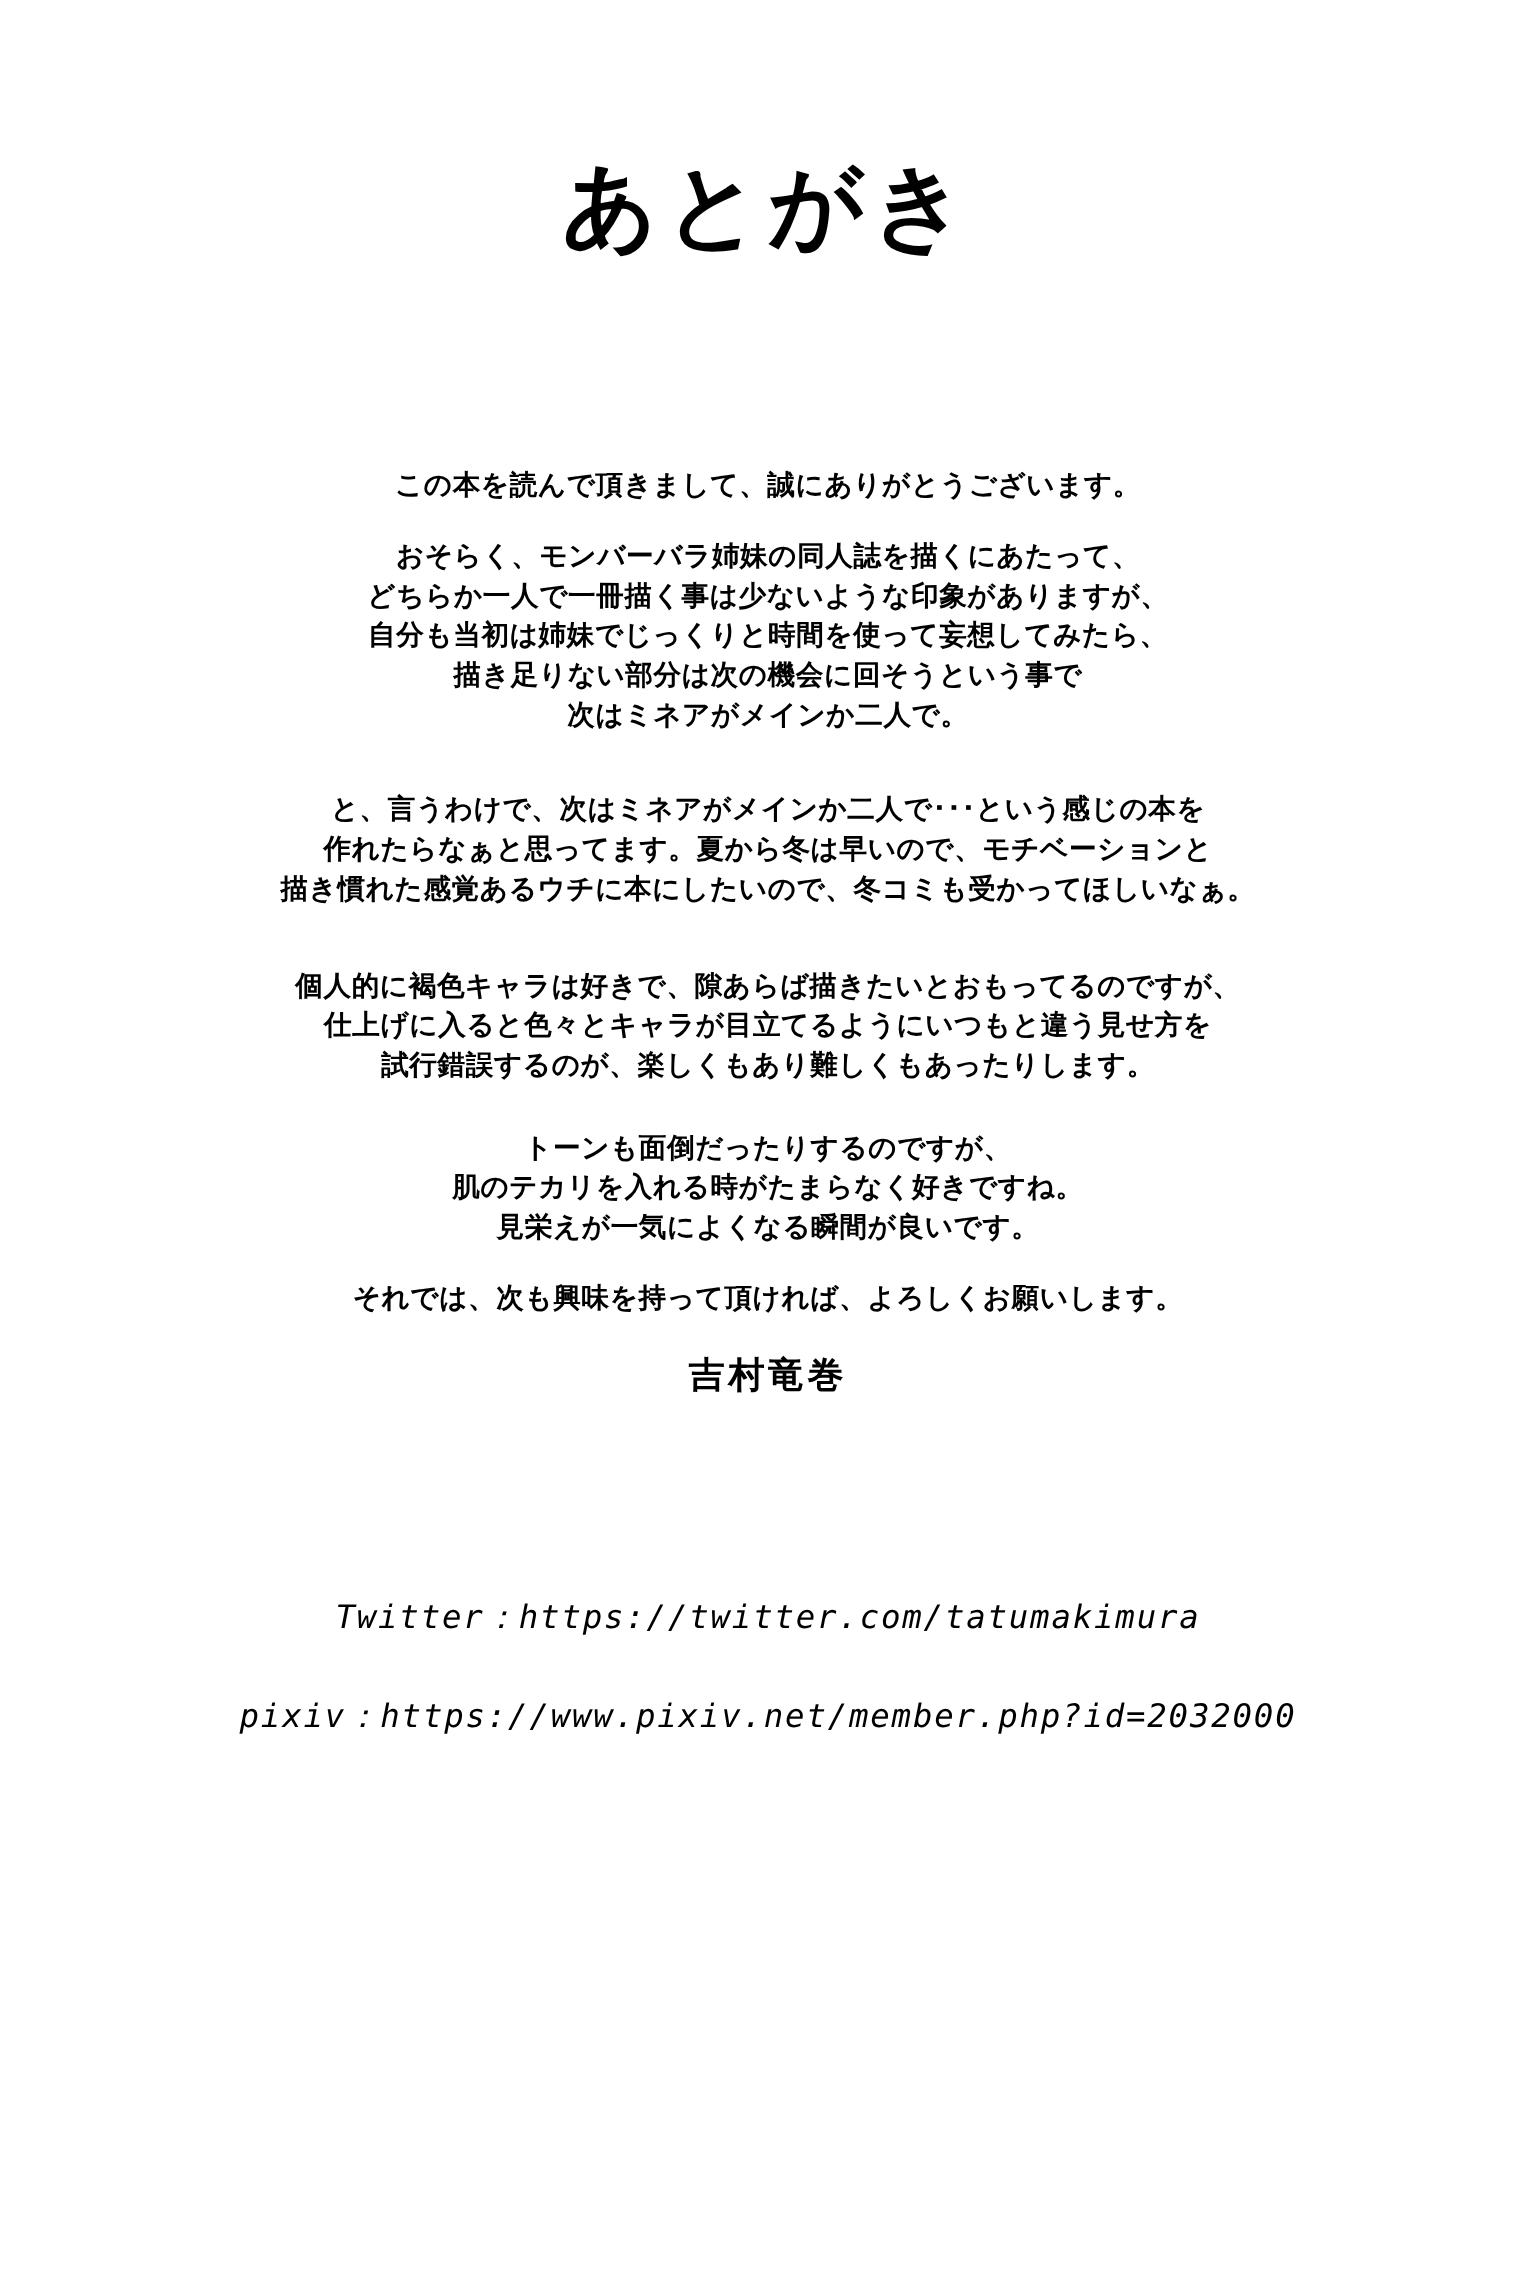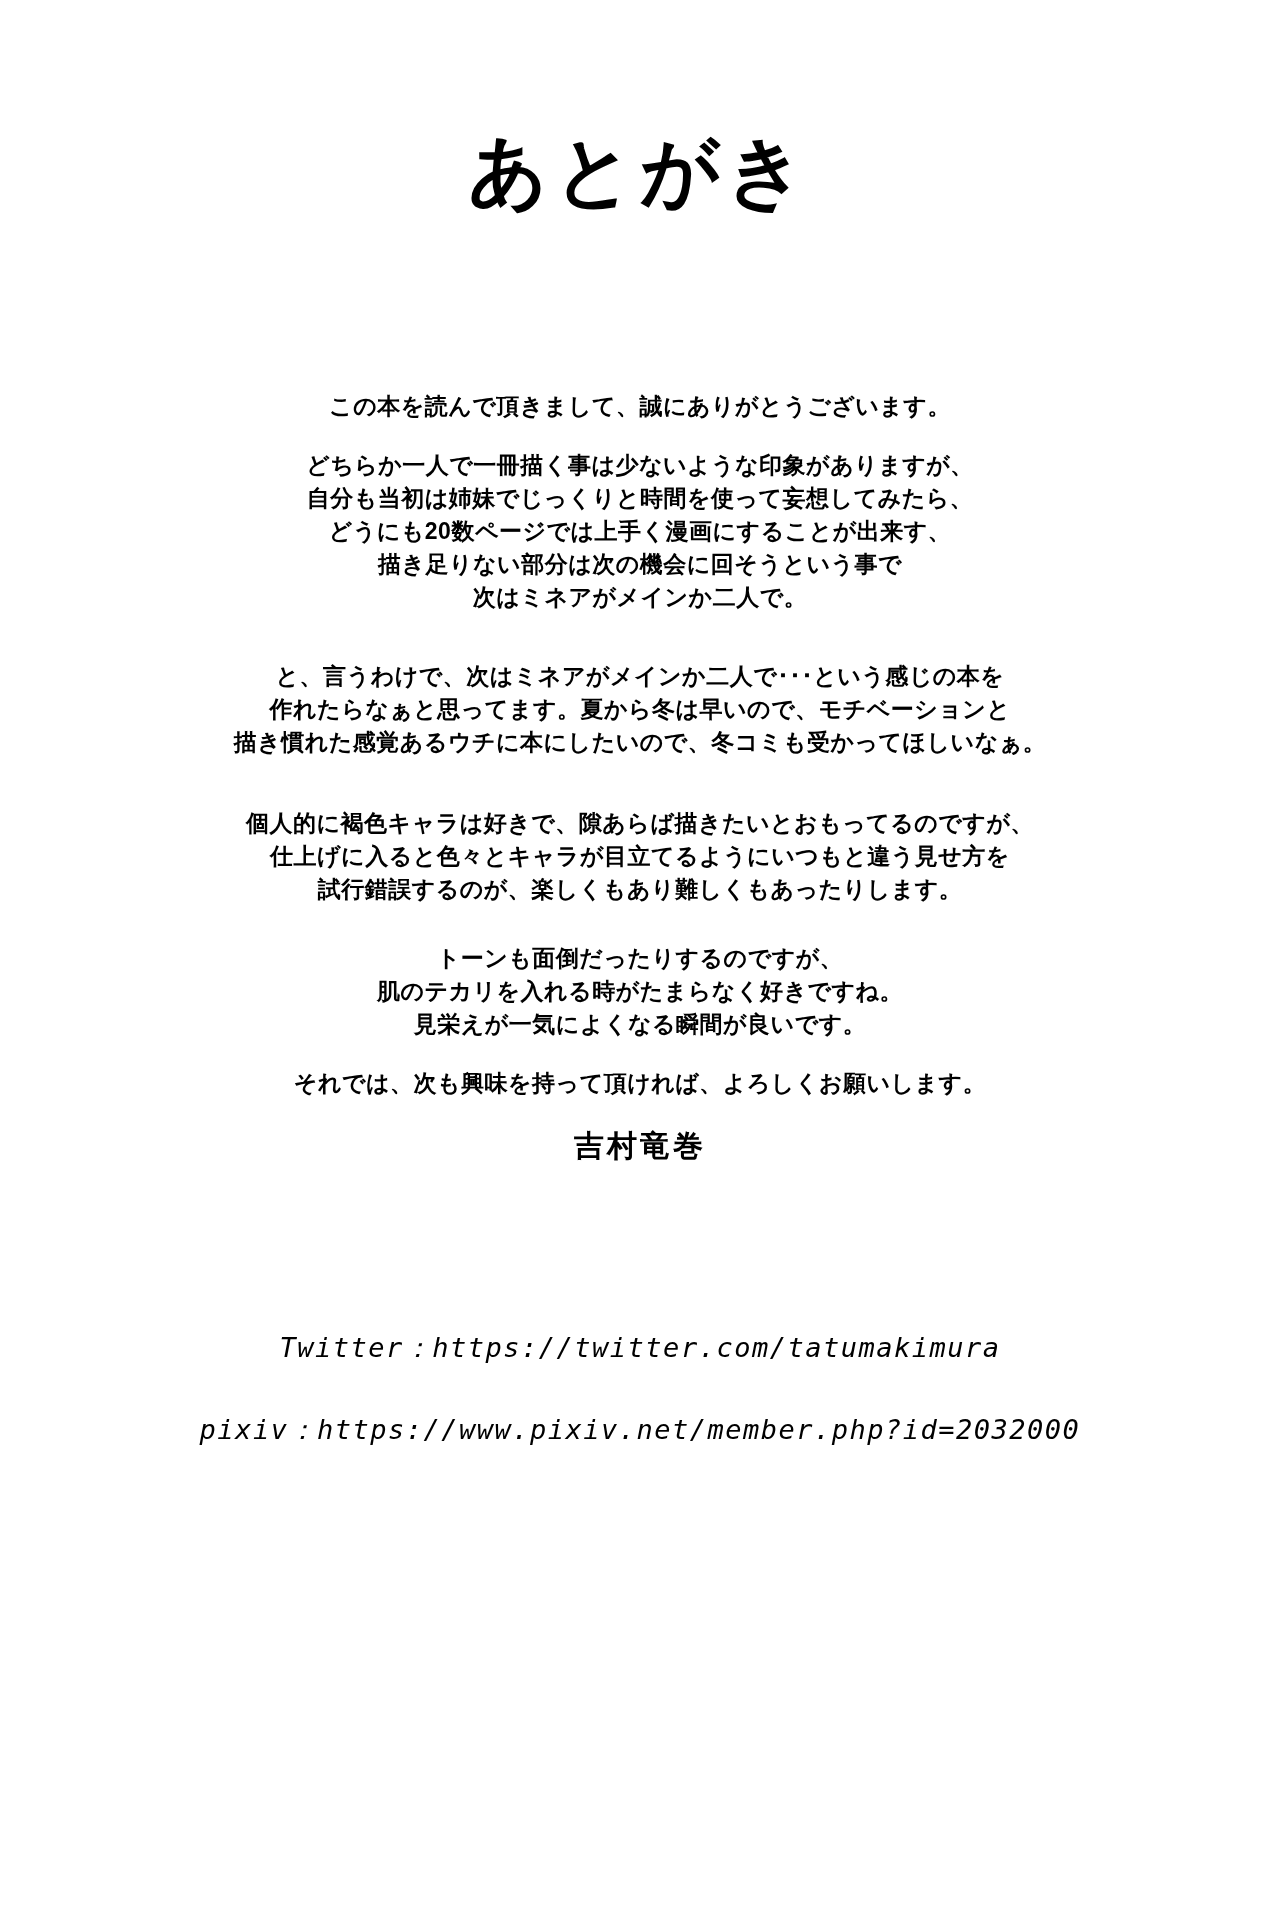--- a/index.html
+++ b/index.html
@@ -40,21 +40,21 @@
     left: 0;
     width: 1280px;
     text-align: center;
   }
   .para {
     font-size: 23px;
     font-weight: bold;
     line-height: 33px;
     letter-spacing: 0.5px;
     margin: 0 0 26px 0;
-    font-family: Liberation Sans, sans-serif;
+    font-family: Liberation Mono, monospace;
   }
   .para .ln {
     display: block;
   }
   .spacer-s { height: 10px; }
   .spacer-m { height: 22px; }
   .signature {
     font-size: 30px;
     font-weight: bold;
     letter-spacing: 3px;
@@ -85,23 +85,23 @@
 
   <div class="title">あとがき</div>
 
   <div class="body-block">
 
     <div class="para">
       <span class="ln">この本を読んで頂きまして、誠にありがとうございます。</span>
     </div>
 
     <div class="para">
+      <span class="ln">おそらく、モンバーバラ姉妹の同人誌を描くにあたって、</span>
       <span class="ln">どちらか一人で一冊描く事は少ないような印象がありますが、</span>
       <span class="ln">自分も当初は姉妹でじっくりと時間を使って妄想してみたら、</span>
-      <span class="ln">どうにも20数ページでは上手く漫画にすることが出来す、</span>
       <span class="ln">描き足りない部分は次の機会に回そうという事で</span>
       <span class="ln">次はミネアがメインか二人で。</span>
     </div>
 
     <div class="spacer-s"></div>
 
 
     <div class="spacer-s"></div>
 
     <div class="para">

